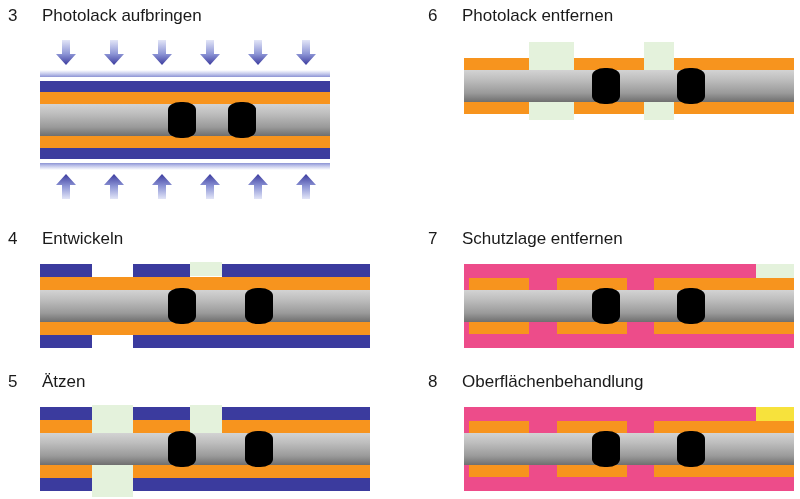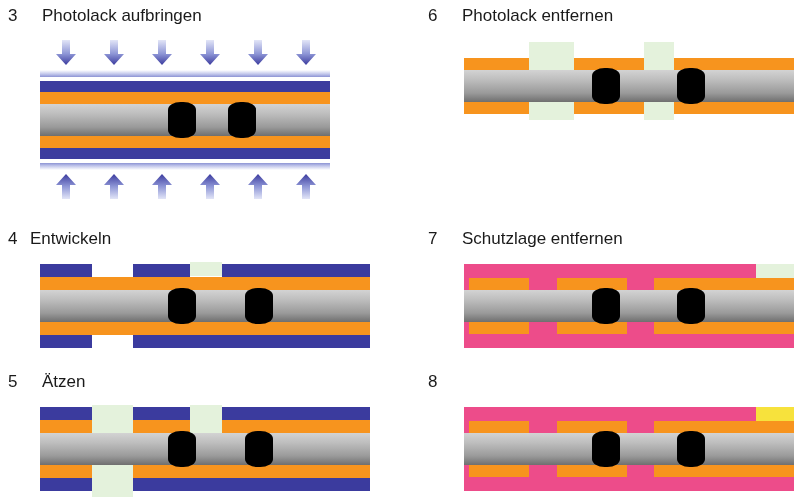--- a/index.html
+++ b/index.html
@@ -143,21 +143,21 @@
     <div class="lay" style="left:210px;top:60px;width:120px;height:12px;background:#F7941E;"></div>
 
     <div class="via" style="left:128px;top:26px;width:28px;height:36px;"></div>
     <div class="via" style="left:213px;top:26px;width:28px;height:36px;"></div>
   </div>
 </div>
 
 <div class="panel" style="left:8px;top:228px;width:392px;height:125px;">
 
   <div class="p-num" style="left:0px;top:0px;">4</div>
-  <div class="p-title" style="left:22px;top:0px;">Entwickeln</div>
+  <div class="p-title" style="left:34px;top:0px;">Entwickeln</div>
 
   <div class="stage" style="left:32px;top:34px;width:330px;height:90px;">
 
     <div class="lay" style="left:150px;top:0px;width:32px;height:14px;background:#E4F2DC;"></div>
 
     <div class="lay" style="left:0px;top:2px;width:52px;height:13px;background:#3B3B9E;"></div>
     <div class="lay" style="left:93px;top:2px;width:57px;height:13px;background:#3B3B9E;"></div>
     <div class="lay" style="left:182px;top:2px;width:148px;height:13px;background:#3B3B9E;"></div>
 
     <div class="lay" style="left:0px;top:15px;width:330px;height:13px;background:#F7941E;"></div>
@@ -233,20 +233,21 @@
     <div class="lay" style="left:93px;top:73px;width:237px;height:13px;background:#3B3B9E;"></div>
 
     <div class="via" style="left:128px;top:26px;width:28px;height:36px;"></div>
     <div class="via" style="left:205px;top:26px;width:28px;height:36px;"></div>
   </div>
 </div>
 
 <div class="panel" style="left:428px;top:371px;width:372px;height:125px;">
 
   <div class="p-num" style="left:0px;top:0px;">8</div>
+  <div class="p-title" style="left:34px;top:0px;">Oberflächenbehandlung</div>
 
   <div class="stage" style="left:36px;top:34px;width:330px;height:90px;">
 
     <div class="lay" style="left:292px;top:2px;width:38px;height:14px;background:#F7E23C;"></div>
 
     <div class="lay" style="left:0px;top:2px;width:292px;height:14px;background:#ED4C8A;"></div>
     <div class="lay" style="left:0px;top:16px;width:330px;height:12px;background:#ED4C8A;"></div>
 
     <div class="lay" style="left:5px;top:16px;width:60px;height:12px;background:#F7941E;"></div>
     <div class="lay" style="left:93px;top:16px;width:70px;height:12px;background:#F7941E;"></div>

